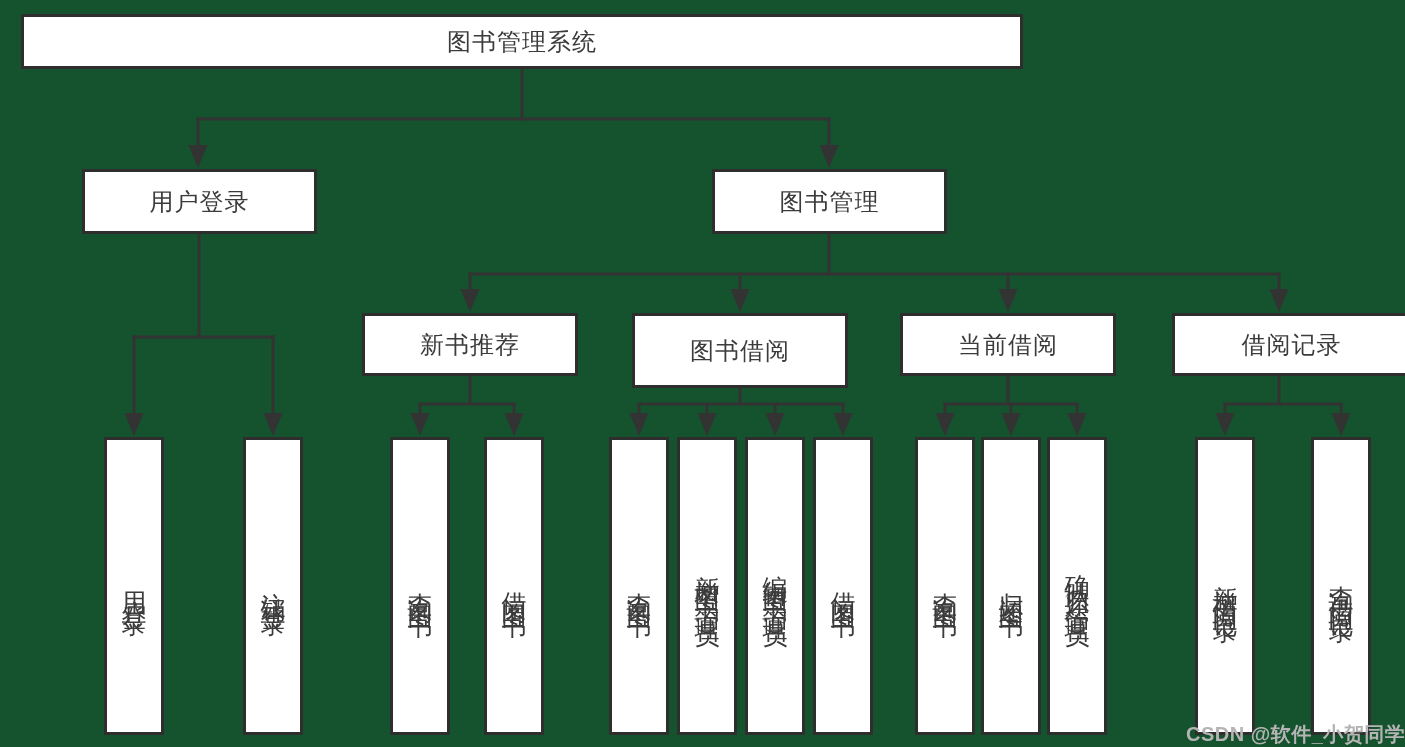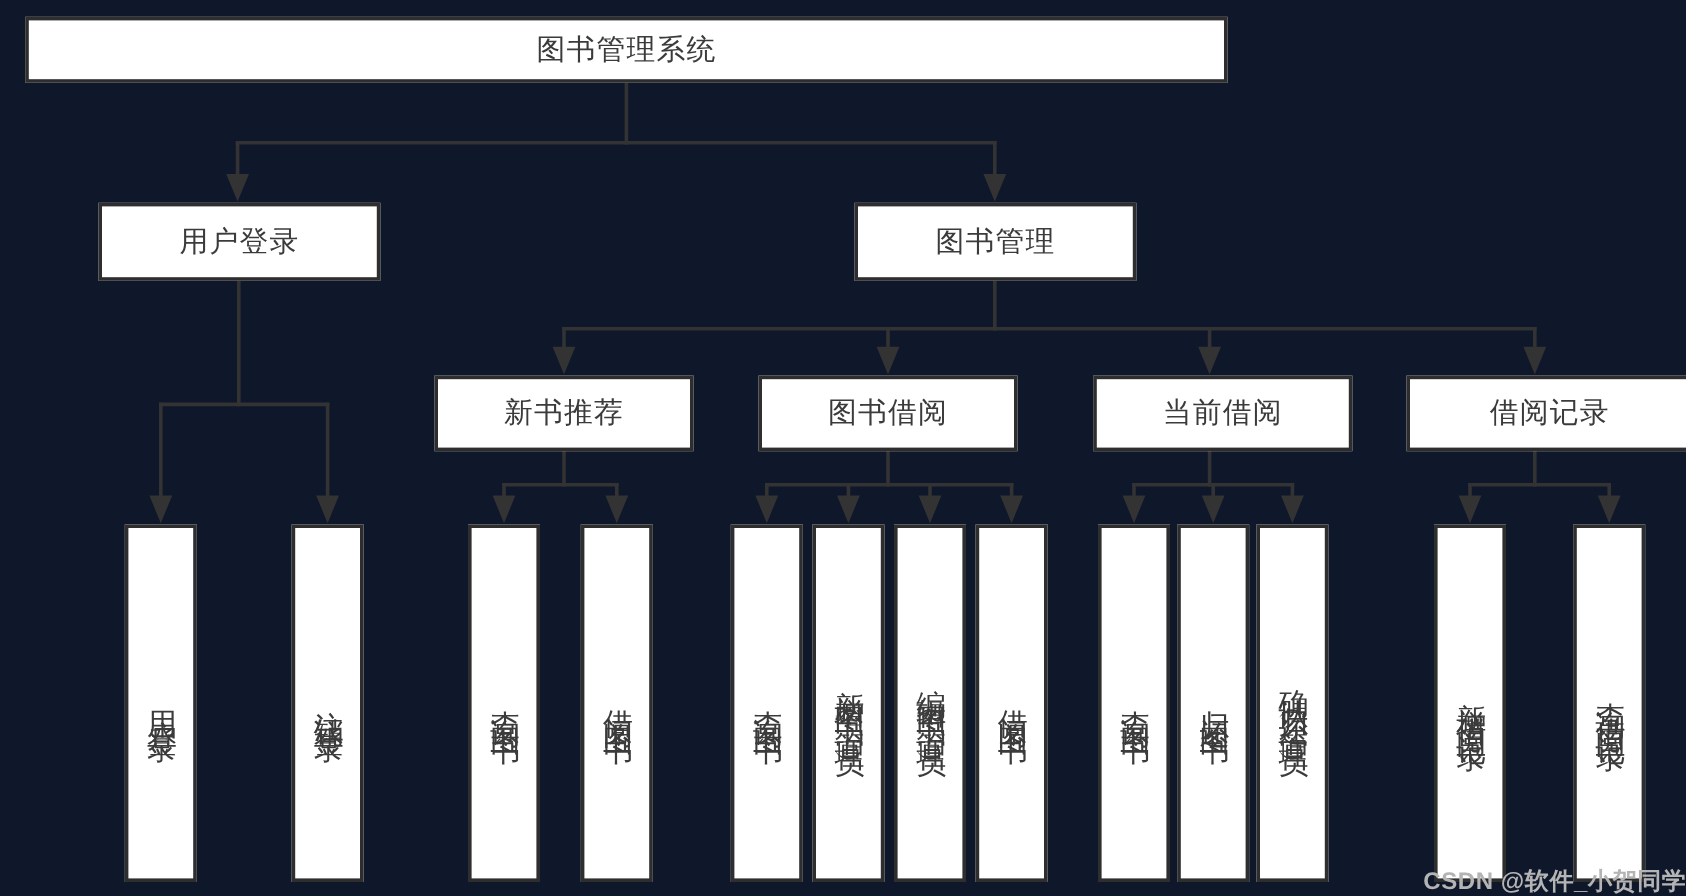--- a/index.html
+++ b/index.html
@@ -5,21 +5,21 @@
   html, body {
     margin: 0;
     padding: 0;
     background: #ffffff;
     font-family: "Liberation Sans", "DejaVu Sans", sans-serif;
   }
   .canvas {
     position: relative;
     width: 1405px;
     height: 747px;
-    background: #0f172a;
+    background: #14532d;
     overflow: hidden;
   }
   .connectors {
     position: absolute;
     left: 0;
     top: 0;
     width: 1405px;
     height: 747px;
     pointer-events: none;
   }
@@ -139,22 +139,22 @@
       <path d="M1331.5 413 L1350.5 413 L1341 436 Z"></path>
     </g>
   </svg>
 
   <div class="node hbox" style="left:21px; top:14px; width:1002px; height:55px;">图书管理系统</div>
 
   <div class="node hbox" style="left:82px; top:169px; width:235px; height:65px;">用户登录</div>
   <div class="node hbox" style="left:362px; top:313px; width:216px; height:63px;">新书推荐</div>
 
   <div class="node hbox" style="left:712px; top:169px; width:235px; height:65px;">图书管理</div>
-  <div class="node hbox" style="left:632px; top:313px; width:216px; height:63px;text-align:center;">图书借阅</div>
-  <div class="node hbox" style="left:900px; top:313px; width:216px; height:63px;margin-left:11px;">当前借阅</div>
+  <div class="node hbox" style="left:632px; top:313px; width:216px; height:75px;text-align:center;">图书借阅</div>
+  <div class="node hbox" style="left:900px; top:313px; width:216px; height:63px;">当前借阅</div>
   <div class="node hbox" style="left:1172px; top:313px; width:239px; height:63px;">借阅记录</div>
 
   <div class="node leaf" style="left:104px; top:437px; width:60px; height:298px;">
     <span class="vtext">用户登录</span>
   </div>
   <div class="node leaf" style="left:243px; top:437px; width:60px; height:298px;">
     <span class="vtext">注销登录</span>
   </div>
 
   <div class="node leaf" style="left:390px; top:437px; width:60px; height:298px;">

